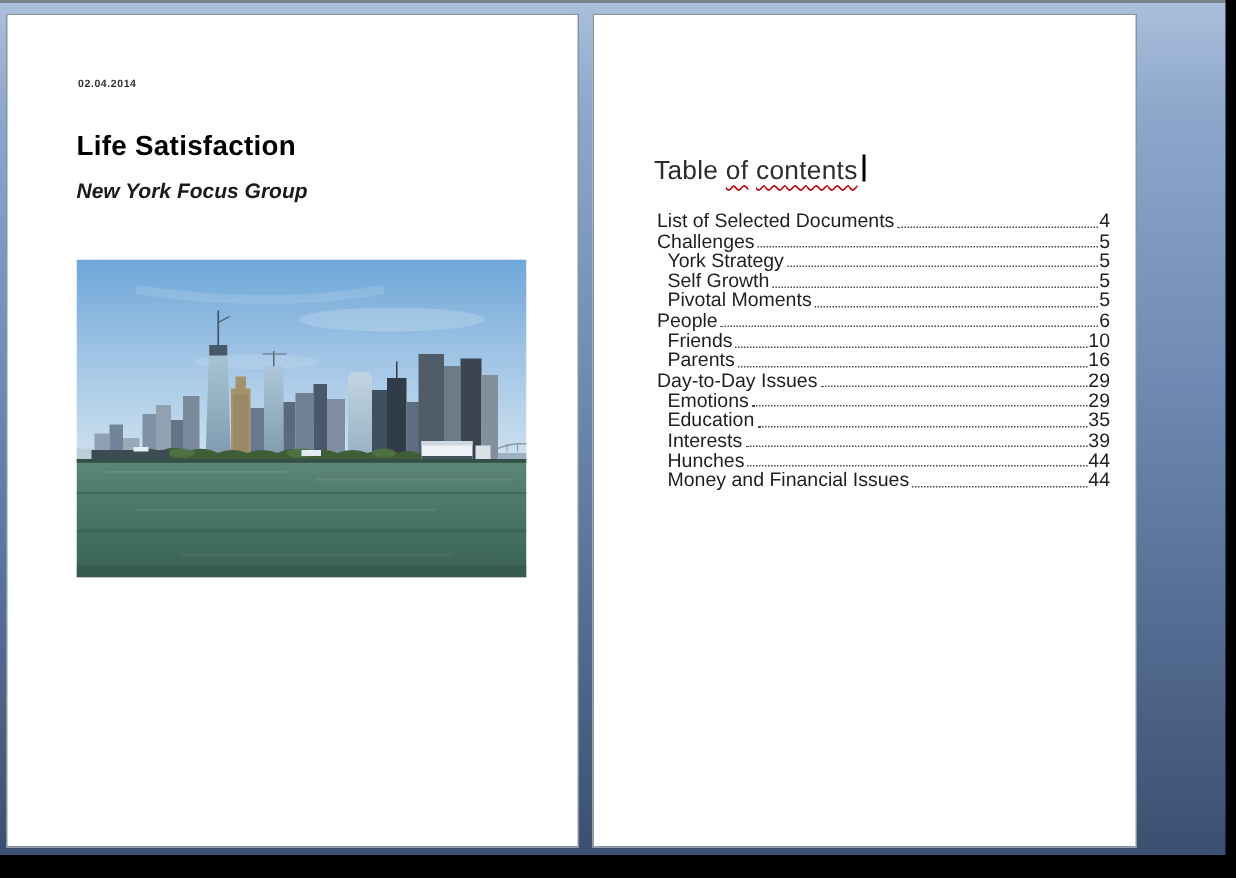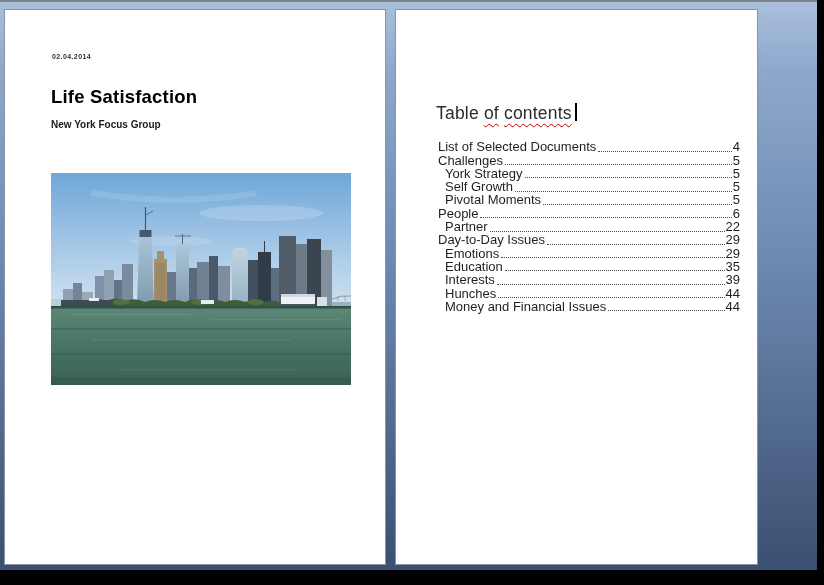--- a/index.html
+++ b/index.html
@@ -13,22 +13,22 @@
   .page { position:absolute; top:7px; height:556px; background:#fff;
           border:1px solid #8794a3; }
   .page-left  { left:4px;   width:382px; }
   .page-right { left:395px; width:363px; }
 
   
   .doc-date { position:absolute; left:47px; top:43px; font-size:7px; font-weight:700;
               color:#303030; letter-spacing:.4px; }
   .doc-title { position:absolute; left:46px; top:76px; font-size:18.5px; font-weight:700;
                color:#000; letter-spacing:.2px; }
-  .doc-subtitle { position:absolute; left:46px; top:109px; font-size:10px; font-weight:700;
-                  color:#1a1a1a; }
+  .doc-subtitle { position:absolute; left:46px; top:109px; font-size:14px; font-weight:700;
+                  font-style:italic; color:#1a1a1a; }
   .photo { position:absolute; left:46px; top:163px; width:300px; height:212px; display:block; }
 
   
   .toc-title { position:absolute; left:40px; top:93px; font-size:17.5px; font-weight:400;
                color:#2c2c2c; letter-spacing:.2px; white-space:nowrap; }
   .squiggle { text-decoration:underline; text-decoration-style:wavy;
               text-decoration-color:#c00000; text-decoration-thickness:1px;
               text-underline-offset:4px; }
   .text-cursor { display:inline-block; width:2px; height:18px; background:#000;
                  margin-left:3px; vertical-align:-2px; }
@@ -171,23 +171,28 @@
           <span class="toc-label">Pivotal Moments</span>
           <span class="toc-dots"></span>
           <span class="toc-page">5</span>
         </div>
       <div class="toc-row lvl1">
           <span class="toc-label">People</span>
           <span class="toc-dots"></span>
           <span class="toc-page">6</span>
         </div>
       <div class="toc-row lvl2">
-          <span class="toc-label">Partner</span>
-          <span class="toc-dots"></span>
-          <span class="toc-page">22</span>
+          <span class="toc-label">Friends</span>
+          <span class="toc-dots"></span>
+          <span class="toc-page">10</span>
+        </div>
+      <div class="toc-row lvl2">
+          <span class="toc-label">Parents</span>
+          <span class="toc-dots"></span>
+          <span class="toc-page">16</span>
         </div>
       <div class="toc-row lvl1">
           <span class="toc-label">Day-to-Day Issues</span>
           <span class="toc-dots"></span>
           <span class="toc-page">29</span>
         </div>
       <div class="toc-row lvl2">
           <span class="toc-label">Emotions</span>
           <span class="toc-dots"></span>
           <span class="toc-page">29</span>

